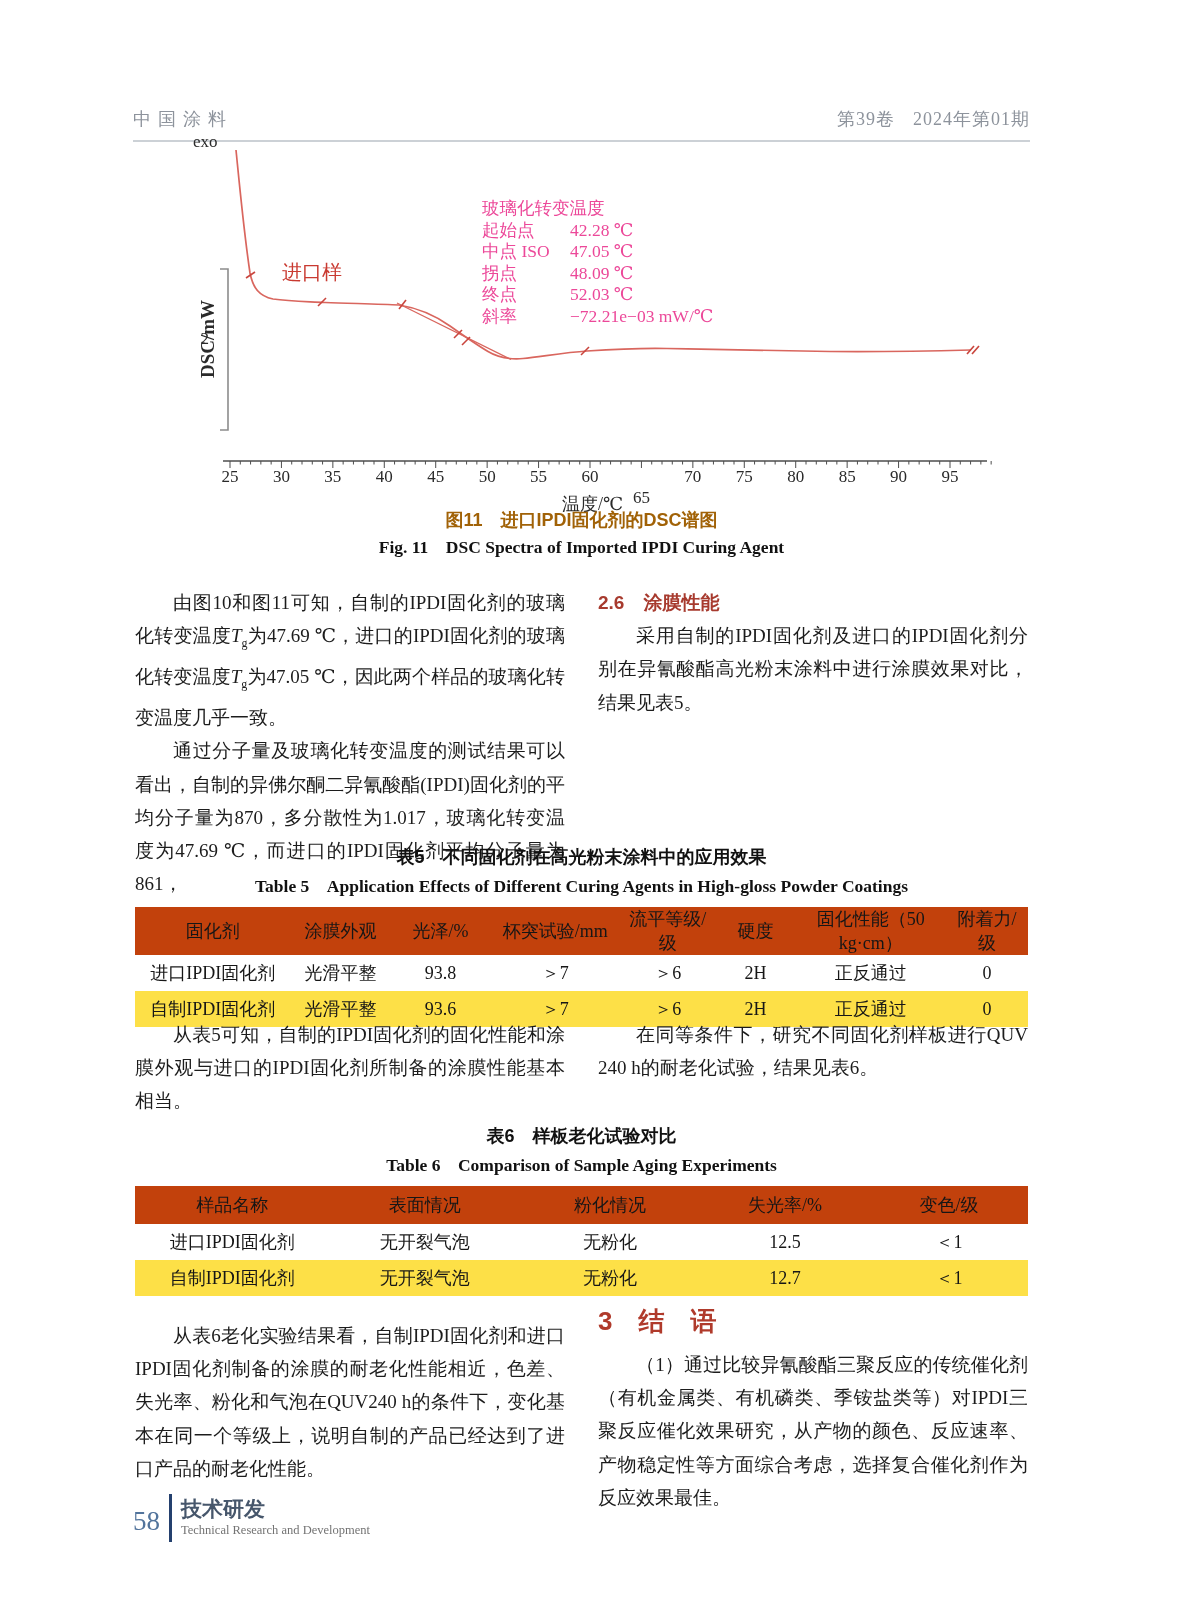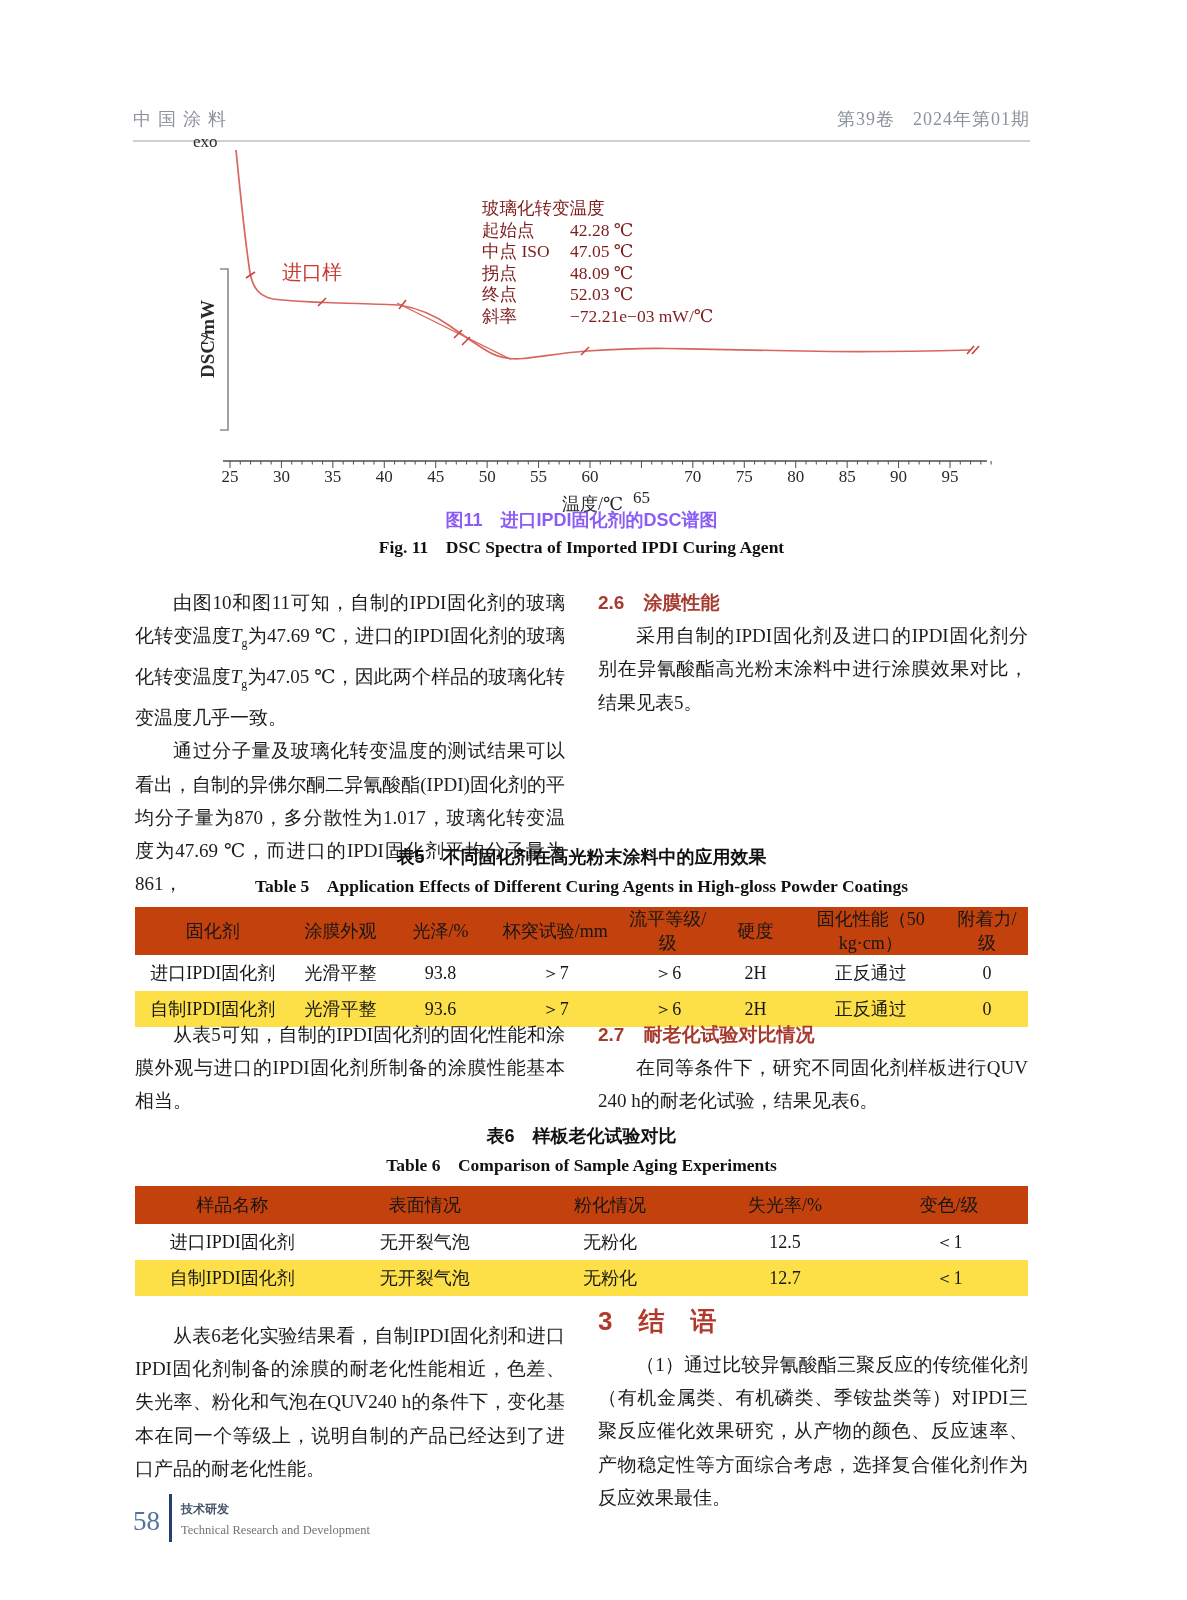--- a/index.html
+++ b/index.html
@@ -23,30 +23,30 @@
   
   .chart { position:absolute; left:185px; top:128px; width:815px; height:372px; }
   .chart svg { position:absolute; left:0; top:0; }
   .exo { position:absolute; left:8px; top:4px; font-size:17px; color:#2a2a2a; }
   .ylab {
     position:absolute; left:-32px; top:200px; width:110px; text-align:center;
     transform:rotate(-90deg); font-size:19px; font-weight:bold; color:#2a2a2a;
   }
   .ytick { position:absolute; left:6px; top:201px; width:18px; text-align:right; font-size:17px; color:#2a2a2a; }
   .sample-label { position:absolute; left:73px; top:131px; font-size:20px; color:#c93a31;margin-left:24px; }
-  .anno { position:absolute; left:297px; top:70px; color:#7f1d1d; font-size:17.5px; line-height:21.6px; }
+  .anno { position:absolute; left:297px; top:70px; color:#ec4899; font-size:17.5px; line-height:21.6px; }
   .anno .anno-title { font-weight:normal; }
   .anno-row { display:flex; }
   .anno-row .k { width:88px; }
   .xlabels { position:absolute; left:0; top:339px; width:815px; height:20px; font-size:17px; color:#2a2a2a; }
   .xlabels span { position:absolute; width:34px; margin-left:-17px; text-align:center; }
   .xlabel-title { position:absolute; left:0; top:364px; width:815px; text-align:center; font-size:18px; color:#2a2a2a; }
 
   .cap-cn { position:absolute; left:135px; top:508px; width:893px; text-align:center;
-            font-family:"Liberation Sans","DejaVu Sans",sans-serif; font-weight:bold; font-size:18px; color:#8b5cf6; }
+            font-family:"Liberation Sans","DejaVu Sans",sans-serif; font-weight:bold; font-size:18px; color:#a16207; }
   .cap-en { position:absolute; left:135px; top:535px; width:893px; text-align:center;
             font-weight:bold; font-size:17.5px; color:#111; }
 
   
   .two-col { position:absolute; left:135px; width:893px; display:flex; gap:33px; }
   .col { width:430px; }
   .col p { margin:0; font-size:19px; line-height:33.2px; text-align:justify; }
   .col p.indent { text-indent:2em; }
   .col sub { font-size:12px; }
   .sec-head {
@@ -85,21 +85,21 @@
   #table6 th:nth-child(2), #table6 td:nth-child(2){ width:21.3%; }
   #table6 th:nth-child(3), #table6 td:nth-child(3){ width:20.2%; }
   #table6 th:nth-child(4), #table6 td:nth-child(4){ width:19%; }
   #table6 th:nth-child(5), #table6 td:nth-child(5){ width:17.7%; }
 
   
   .pg-footer { position:absolute; left:133px; top:1494px; display:flex; align-items:center; }
   .pg-footer .pagenum { font-size:27px; color:#52749c; margin-right:9px; align-self:flex-end; padding-bottom:5px; }
   .pg-footer .bar { width:3px; height:48px; background:#24406e; margin-right:9px; }
   .pg-footer .col-name-cn { font-family:"Liberation Sans","DejaVu Sans",sans-serif;
-                            font-weight:bold; font-size:12px; color:#46566b; line-height:24px; }
+                            font-weight:bold; font-size:21px; color:#46566b; line-height:24px; }
   .pg-footer .col-name-en { font-size:12.5px; color:#737373; line-height:18px; }
 </style>
 </head>
 <body>
 
 <div class="page">
 
   <div class="pg-header">
     <span class="journal">中国涂料</span>
     <span class="issue"><span>第39卷</span><span>2024年第01期</span></span>
@@ -308,21 +308,20 @@
           </tr>
         </tbody>
     </table>
   </div>
 
   <div class="two-col row-b">
     <div class="col">
       <p class="indent"><span>从表5可知，自制的IPDI固化剂的固化性能和涂膜外观与进口的IPDI固化剂所制备的涂膜性能基本相当。</span></p>
     </div>
     <div class="col">
-      <h4 class="sec-head">2.7　耐老化试验对比情况</h4>
       <p class="indent"><span>在同等条件下，研究不同固化剂样板进行QUV 240 h的耐老化试验，结果见表6。</span></p>
     </div>
   </div>
 
   <div class="tbl-block tbl6">
     <div class="tbl-title-cn">表6　样板老化试验对比</div>
     <div class="tbl-title-en">Table 6　Comparison of Sample Aging Experiments</div>
     <table class="data" id="table6">
       <thead>
           <tr>

